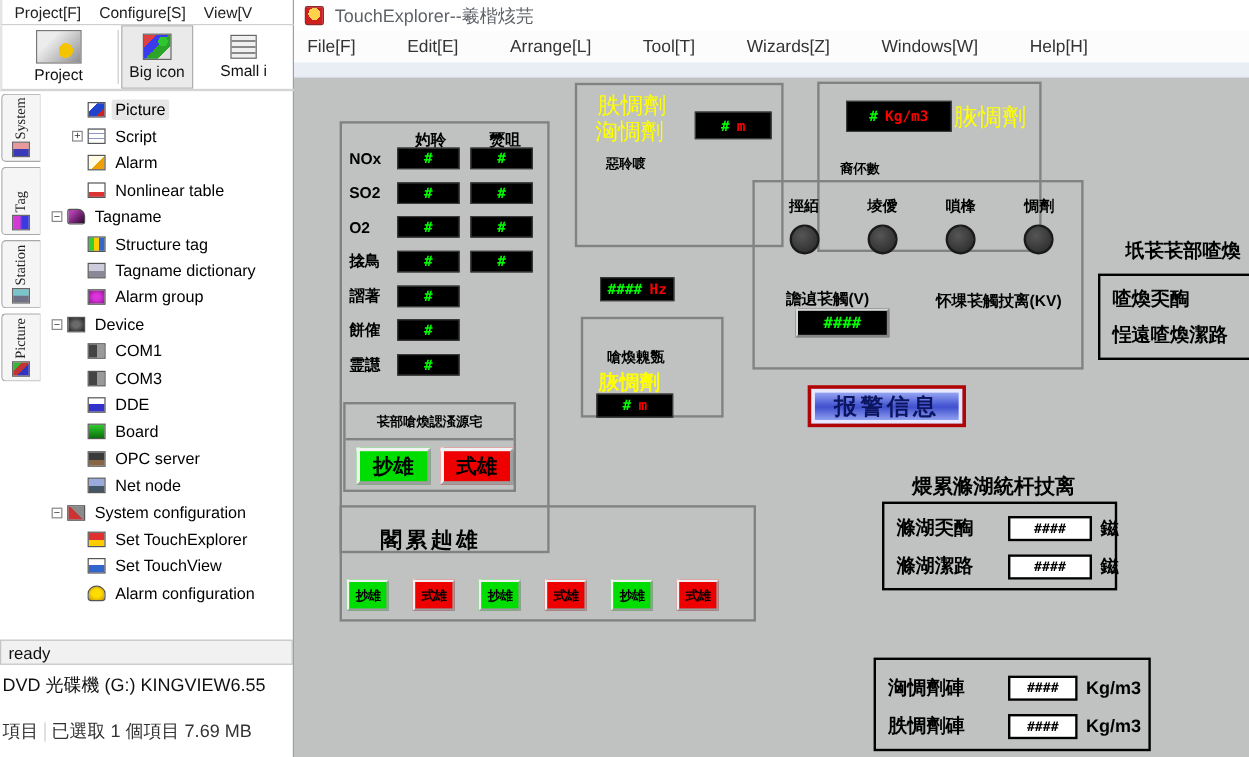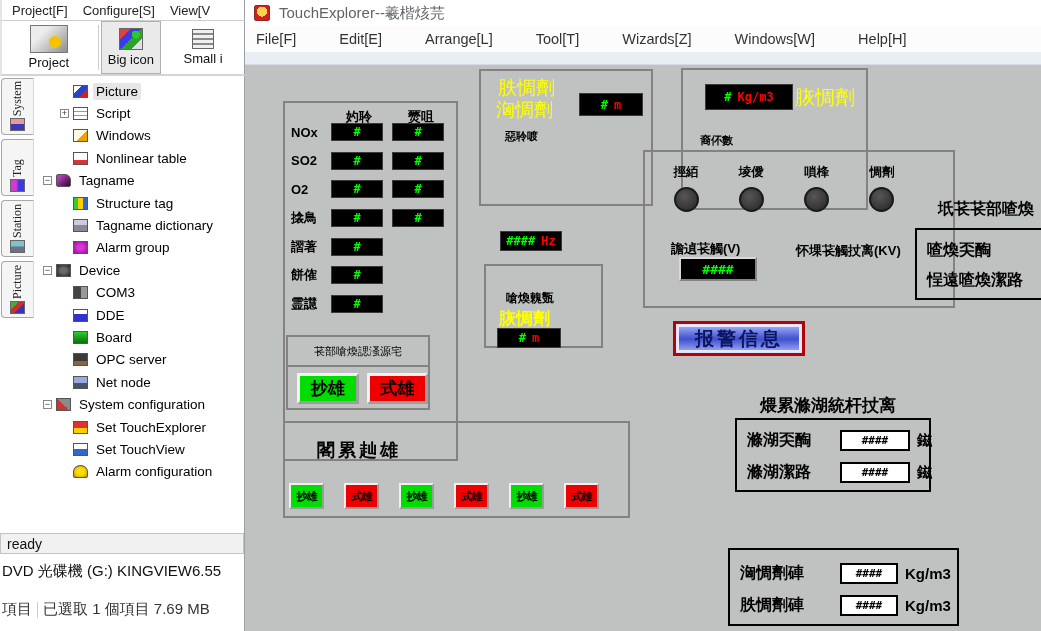--- a/index.html
+++ b/index.html
@@ -79,37 +79,37 @@
 
   .gas{left:38px;top:36px;width:175px;height:360px;}
   .ghead{position:absolute;top:5px;width:52px;text-align:center;font-weight:bold;font-size:13px;}
   .growz{position:absolute;left:6px;top:15px;right:2px;}
   .grow{height:28.6px;display:flex;align-items:center;}
   .glab{width:40px;font-weight:bold;font-size:13px;flex:none;white-space:nowrap;overflow:hidden;}
   .gled{position:static;width:52px;height:18px;margin-right:9px;flex:none;}
 
   .feeder{left:234px;top:4px;width:174px;height:137px;}
   .density{left:436px;top:3px;width:187px;height:142px;}
-  .statusbox{left:398px;top:85px;width:312px;height:158px;}
+  .statusbox{left:382px;top:85px;width:276px;height:158px;}
   .lamprow{position:absolute;left:16px;top:12px;width:246px;display:flex;justify-content:space-between;}
   .lampcol{display:flex;flex-direction:column;align-items:center;gap:6px;width:50px;}
   .lamplab{font-weight:bold;font-size:12.5px;white-space:nowrap;}
   .lamp{width:25px;height:25px;border-radius:50%;background:radial-gradient(circle at 40% 35%,#565656,#343434 70%);border:2px solid #1a1a1a;}
   .vdisp{left:34px;top:105px;width:78px;height:24px;border:2px outset #d8d8d8;}
   .vdisp .ledg{font-size:13px;}
 
   .hz{left:255px;top:166px;width:62px;height:20px;}
   .dist{left:239px;top:199px;width:119px;height:84px;}
   .dled{height:20px;}
 
   .alarm{position:absolute;left:428px;top:256px;width:132px;height:35px;border:3px solid #b00505;background:#dfe3ff;padding:1px;cursor:pointer;}
   .alarm-face{width:100%;height:100%;border:2px solid #e6e9ff;background:linear-gradient(180deg,#96a6f2,#4a5ad4 45%,#4353cf 55%,#8f9ff0);display:flex;align-items:center;justify-content:center;font-weight:bold;font-size:19px;letter-spacing:3px;color:#0b1560;}
 
   .localctl{left:41px;top:270px;width:144px;height:75px;}
-  .lc-title{height:30px;border-bottom:2px solid #828282;display:flex;align-items:center;justify-content:center;font-weight:normal;font-size:11px;white-space:nowrap;overflow:hidden;}
+  .lc-title{height:30px;border-bottom:2px solid #828282;display:flex;align-items:center;justify-content:center;font-weight:bold;font-size:11px;white-space:nowrap;overflow:hidden;}
   .lc-btns{display:flex;gap:8px;padding:6px 0 0 9px;}
   .bigctl{width:62px;height:31px;font-weight:bold;font-size:17px;color:#000;border:3px outset #f2f2f2;cursor:pointer;font-family:inherit;}
   .gn{background:#00dd00;}
   .rd{background:#ee0000;}
 
   .groupctl{left:38px;top:356px;width:347px;height:97px;}
   .gc-title{position:absolute;left:32px;top:15px;font-weight:bold;font-size:18px;letter-spacing:3px;white-space:nowrap;}
   .gc-btns{position:absolute;left:4px;top:60px;display:flex;gap:20px;}
   .gbtn{width:35px;height:26px;font-weight:bold;font-size:11px;color:#000;border:2px outset #f0f0f0;cursor:pointer;padding:0;overflow:hidden;font-family:inherit;letter-spacing:-1px;}
   .gnbtn{background:#00dd00;}
@@ -181,21 +181,21 @@
         <span class="tlab" data-name="tree-item-label">Picture</span>
       </div>
       <div class="titem" style="padding-left:24px" data-name="tree-item-script">
         <span class="texp" data-name="expander-icon">+</span>
         <span class="ticon" data-name="script-icon"></span>
         <span class="tlab" data-name="tree-item-label">Script</span>
       </div>
       <div class="titem" style="padding-left:24px" data-name="tree-item-recipe">
         <span class="texp hid" data-name="expander-spacer"></span>
         <span class="ticon" data-name="recipe-icon"></span>
-        <span class="tlab" data-name="tree-item-label">Windows</span>
+        <span class="tlab" data-name="tree-item-label">Alarm</span>
       </div>
       <div class="titem" style="padding-left:24px" data-name="tree-item-nonlinear-table">
         <span class="texp hid" data-name="expander-spacer"></span>
         <span class="ticon" data-name="nonlinear-table-icon"></span>
         <span class="tlab" data-name="tree-item-label">Nonlinear table</span>
       </div>
       <div class="titem" style="padding-left:7px" data-name="tree-item-database">
         <span class="texp" data-name="expander-icon">−</span>
         <span class="ticon" data-name="database-icon"></span>
         <span class="tlab" data-name="tree-item-label">Tagname</span>
@@ -212,20 +212,25 @@
       </div>
       <div class="titem" style="padding-left:24px" data-name="tree-item-alarm-group">
         <span class="texp hid" data-name="expander-spacer"></span>
         <span class="ticon" data-name="alarm-group-icon"></span>
         <span class="tlab" data-name="tree-item-label">Alarm group</span>
       </div>
       <div class="titem" style="padding-left:7px" data-name="tree-item-device">
         <span class="texp" data-name="expander-icon">−</span>
         <span class="ticon" data-name="device-icon"></span>
         <span class="tlab" data-name="tree-item-label">Device</span>
+      </div>
+      <div class="titem" style="padding-left:24px" data-name="tree-item-com1">
+        <span class="texp hid" data-name="expander-spacer"></span>
+        <span class="ticon" data-name="com-port-icon"></span>
+        <span class="tlab" data-name="tree-item-label">COM1</span>
       </div>
       <div class="titem" style="padding-left:24px" data-name="tree-item-com3">
         <span class="texp hid" data-name="expander-spacer"></span>
         <span class="ticon" data-name="com-port-icon"></span>
         <span class="tlab" data-name="tree-item-label">COM3</span>
       </div>
       <div class="titem" style="padding-left:24px" data-name="tree-item-dde">
         <span class="texp hid" data-name="expander-spacer"></span>
         <span class="ticon" data-name="dde-icon"></span>
         <span class="tlab" data-name="tree-item-label">DDE</span>

